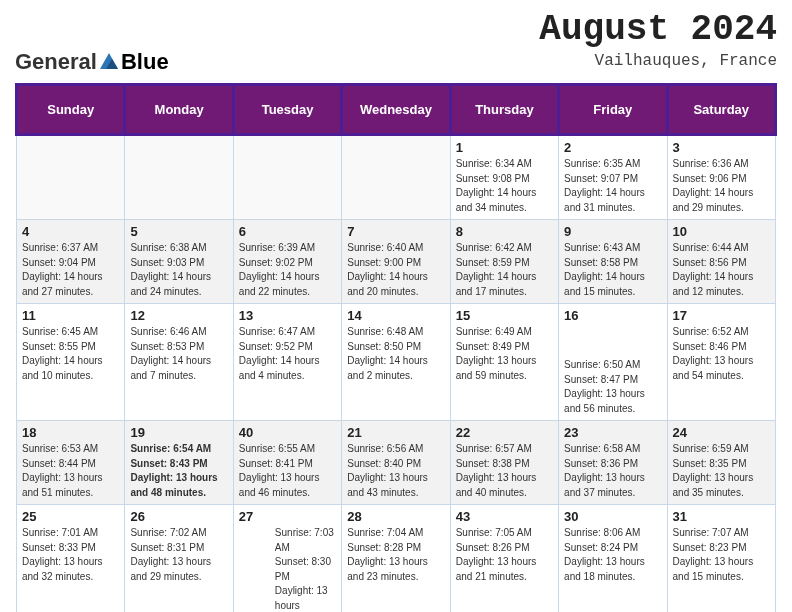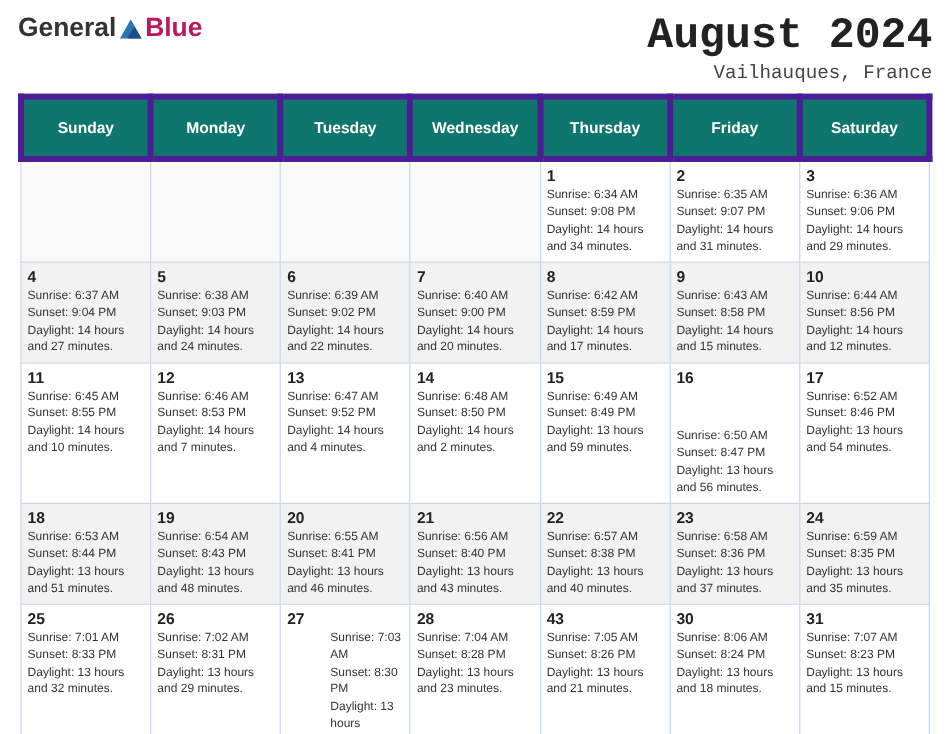--- a/index.html
+++ b/index.html
@@ -22,31 +22,32 @@
       align-items: flex-start;
       margin-bottom: 8px;
     }
     .logo {
       display: flex;
       flex-direction: column;
       align-items: flex-start;
     }
     .logo-text {
       display: flex;
-      align-items: flex-end;
+      align-items: center;
       font-size: 22px;
       font-weight: bold;
       color: #1a1a1a;
+      margin-top: 39px;
     }
     .logo-general {
       color: #333;
       font-weight: bold;
     }
     .logo-blue {
-      color: #be185d;
+      color: #000000;
       font-weight: bold;
     }
     .logo-icon {
       width: 22px;
       height: 22px;
       margin: 0 1px;
     }
     .title-block {
       text-align: right;
       font-family: Liberation Mono, monospace;
@@ -61,27 +62,27 @@
       font-size: 16px;
       color: #444;
       margin-top: 2px;
     }
     table {
       width: 100%;
       border-collapse: collapse;
       table-layout: fixed;
     }
     th {
-      background-color: #0f766e;
+      background-color: #701a75;
       color: #fff;
       font-size: 13px;
       font-weight: bold;
       padding: 16px 4px;
       text-align: center;
-      border: 5px solid #4c1d95;
+      border: 3px solid #4c1d95;
     }
     td {
       border: 1px solid #c8d8e8;
       vertical-align: top;
       padding: 4px 5px;
       font-size: 10.5px;
       color: #222;
       background: #fff;
       height: 78px;
     }
@@ -286,27 +287,27 @@
         <tr>
           <td class="shaded">
             <span class="day-num">18</span>
             <div class="day-info" style="white-space: pre-line;">Sunrise: 6:53 AM
 Sunset: 8:44 PM
 Daylight: 13 hours
 and 51 minutes.</div>
           </td>
           <td class="shaded">
             <span class="day-num">19</span>
-            <div class="day-info" style="white-space: pre-line;">Sunrise: 6:54 AM
+            <div class="day-info" style="white-space: pre-line; font-weight: bold;">Sunrise: 6:54 AM
 Sunset: 8:43 PM
 Daylight: 13 hours
 and 48 minutes.</div>
           </td>
           <td class="shaded">
-            <span class="day-num">20</span>
+            <span class="day-num">40</span>
             <div class="day-info" style="white-space: pre-line;">Sunrise: 6:55 AM
 Sunset: 8:41 PM
 Daylight: 13 hours
 and 46 minutes.</div>
           </td>
           <td class="shaded">
             <span class="day-num">21</span>
             <div class="day-info" style="white-space: pre-line;">Sunrise: 6:56 AM
 Sunset: 8:40 PM
 Daylight: 13 hours

